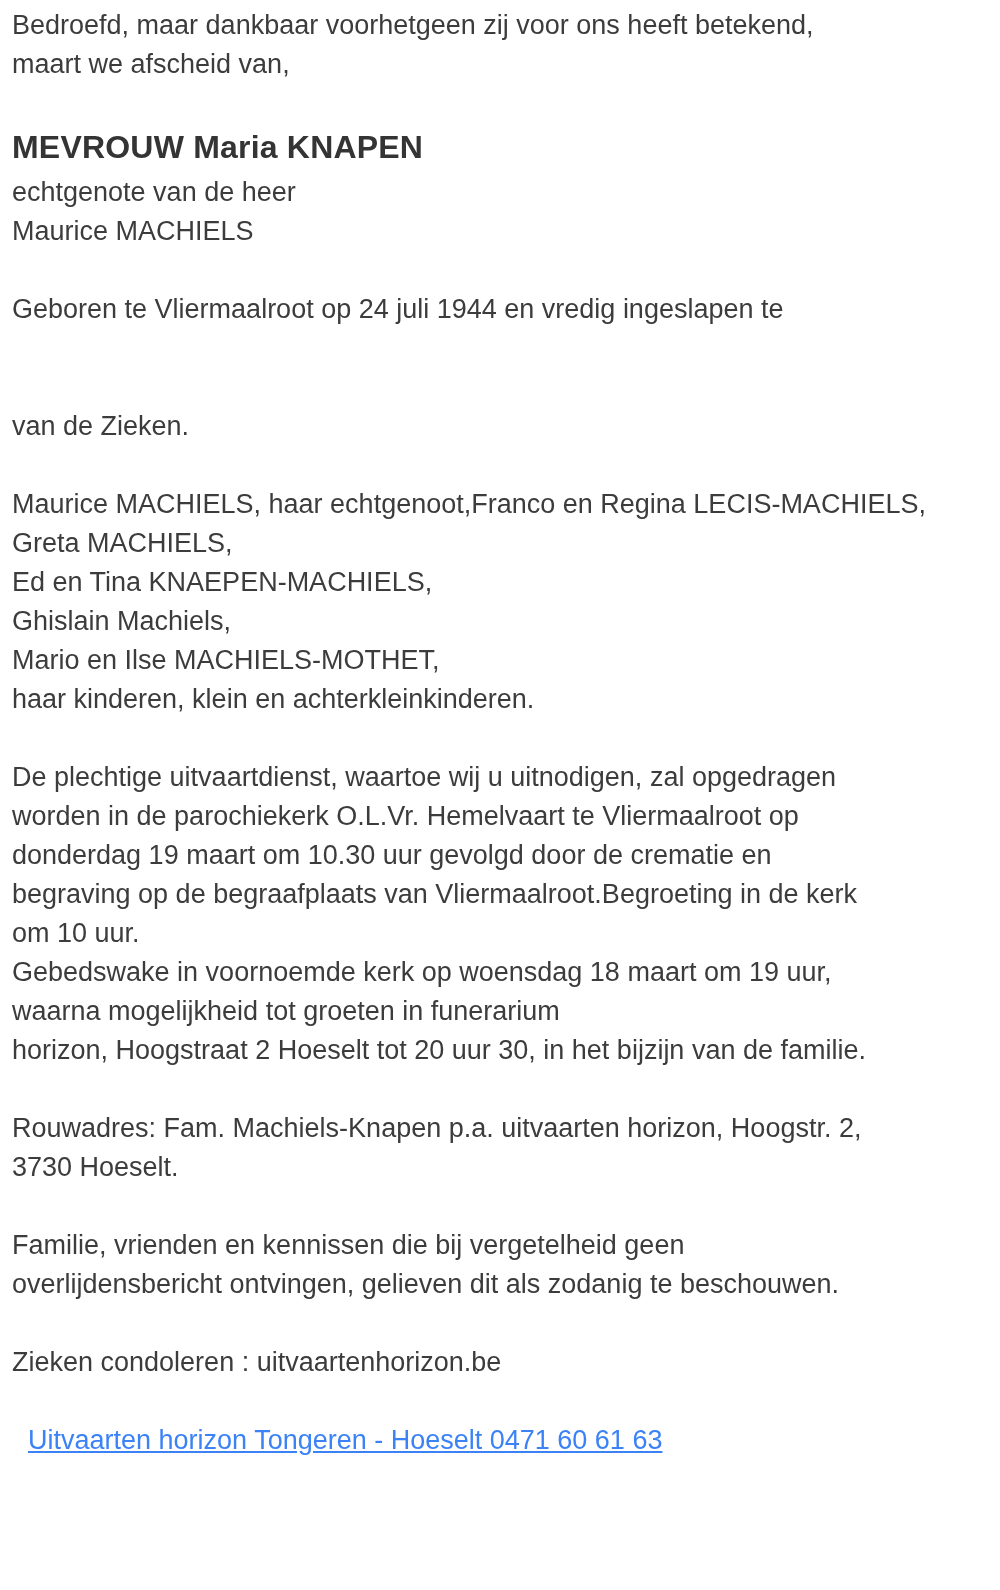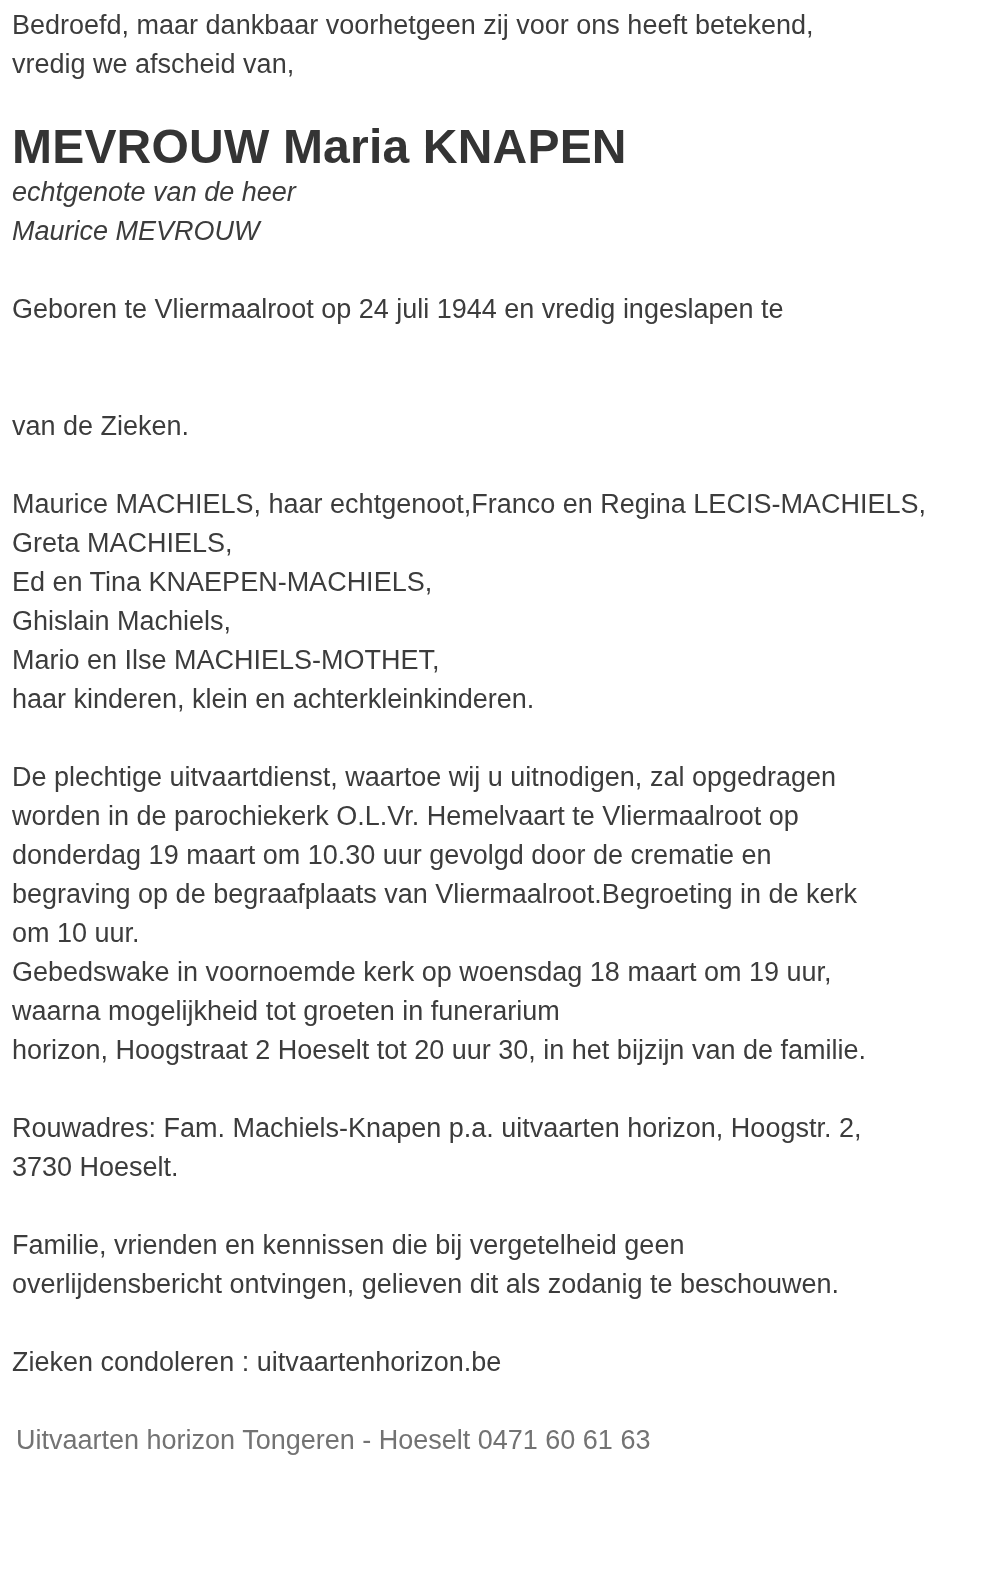--- a/index.html
+++ b/index.html
@@ -19,46 +19,46 @@
     min-height: 1590px;
     box-sizing: border-box;
     padding: 6px 14px 20px 12px;
     background: #ffffff;
   }
   .block {
     margin: 0 0 39px 0;
     padding: 0;
   }
   .block.title {
-    font-size: 48px;
+    font-size: 32px;
     line-height: 48px;
     font-weight: 700;
     letter-spacing: 0.2px;
     margin: 0 0 2px 0;
     color: #343434;
   }
   .block.after-title {
     margin-top: 0;
-    font-style: italic;
   }
   .block.footer {
-    color: #737373;
-    margin: 4px;
+    color: #3b82f6;
+    margin: 16px;
+    text-decoration: underline;
   }
   .line {
     display: inline;
   }
 </style>
 </head>
 <body>
 
 <div class="page">
-    <p class="block paragraph"><span class="line">Bedroefd, maar dankbaar voorhetgeen zij voor ons heeft betekend,</span><br><span class="line">vredig we afscheid van,</span></p>
+    <p class="block paragraph"><span class="line">Bedroefd, maar dankbaar voorhetgeen zij voor ons heeft betekend,</span><br><span class="line">maart we afscheid van,</span></p>
     <h1 class="block title"><span class="line">MEVROUW Maria KNAPEN</span></h1>
-    <p class="block paragraph after-title"><span class="line">echtgenote van de heer</span><br><span class="line">Maurice MEVROUW</span></p>
+    <p class="block paragraph after-title"><span class="line">echtgenote van de heer</span><br><span class="line">Maurice MACHIELS</span></p>
     <p class="block paragraph"><span class="line">Geboren te Vliermaalroot op 24 juli 1944 en vredig ingeslapen te</span><br><br><br><span class="line">van de Zieken.</span></p>
     <p class="block paragraph"><span class="line">Maurice MACHIELS, haar echtgenoot,Franco en Regina LECIS-MACHIELS,</span><br><span class="line">Greta MACHIELS,</span><br><span class="line">Ed en Tina KNAEPEN-MACHIELS,</span><br><span class="line">Ghislain Machiels,</span><br><span class="line">Mario en Ilse MACHIELS-MOTHET,</span><br><span class="line">haar kinderen, klein en achterkleinkinderen.</span></p>
     <p class="block paragraph"><span class="line">De plechtige uitvaartdienst, waartoe wij u uitnodigen, zal opgedragen</span><br><span class="line">worden in de parochiekerk O.L.Vr. Hemelvaart te Vliermaalroot op</span><br><span class="line">donderdag 19 maart om 10.30 uur gevolgd door de crematie en</span><br><span class="line">begraving op de begraafplaats van Vliermaalroot.Begroeting in de kerk</span><br><span class="line">om 10 uur.</span><br><span class="line">Gebedswake in voornoemde kerk op woensdag 18 maart om 19 uur,</span><br><span class="line">waarna mogelijkheid tot groeten in funerarium</span><br><span class="line">horizon, Hoogstraat 2 Hoeselt tot 20 uur 30, in het bijzijn van de familie.</span></p>
     <p class="block paragraph"><span class="line">Rouwadres: Fam. Machiels-Knapen p.a. uitvaarten horizon, Hoogstr. 2,</span><br><span class="line">3730 Hoeselt.</span></p>
     <p class="block paragraph"><span class="line">Familie, vrienden en kennissen die bij vergetelheid geen</span><br><span class="line">overlijdensbericht ontvingen, gelieven dit als zodanig te beschouwen.</span></p>
     <p class="block paragraph"><span class="line">Zieken condoleren : uitvaartenhorizon.be</span></p>
     <p class="block footer"><span class="line">Uitvaarten horizon Tongeren - Hoeselt 0471 60 61 63</span></p>
   </div>
 
 </body></html>

